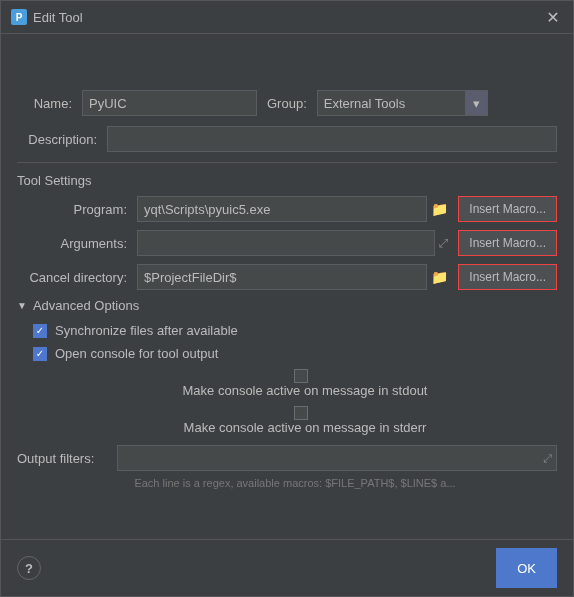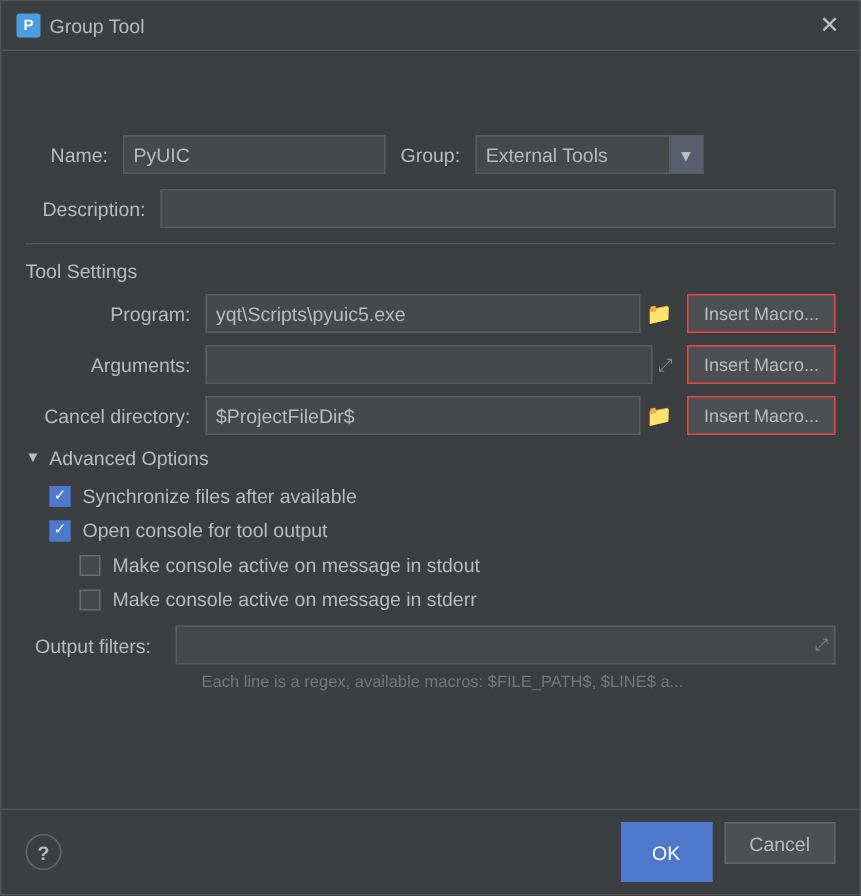--- a/index.html
+++ b/index.html
@@ -96,21 +96,21 @@
     .group-label { color: #bbb; padding: 0 10px; }
     .group-select-wrap { display: flex; align-items: center; gap: 0; }
     .group-select {
       background: #45494a;
       border: 1px solid #5a5d5f;
       color: #bbb;
       padding: 3px 6px;
       font-size: 13px;
       height: 26px;
       outline: none;
-      width: 130px;
+      width: 149px;
       appearance: none;
     }
     .dropdown-arrow {
       background: #5a5d6e;
       border: 1px solid #5a5d5f;
       border-left: none;
       height: 26px;
       width: 22px;
       display: flex;
       align-items: center;
@@ -208,20 +208,21 @@
       font-size: 13px;
     }
     .checkbox-row {
       display: flex;
       align-items: center;
       margin-bottom: 8px;
       padding-left: 16px;
     }
     .checkbox-row.indent {
       padding-left: 36px;
+      flex-direction: column;
     }
     .cb {
       width: 14px;
       height: 14px;
       background: #45494a;
       border: 1px solid #6a6d6f;
       margin-right: 8px;
       flex-shrink: 0;
       display: flex;
       align-items: center;
@@ -249,21 +250,21 @@
       display: flex;
       align-items: center;
       margin-top: 10px;
       margin-bottom: 6px;
     }
     .output-label {
       color: #bbb;
       width: 100px;
       flex-shrink: 0;
       padding-right: 10px;
-      text-align: center;
+      text-align: left;
     }
     .output-input-wrap {
       flex: 1;
       display: flex;
       align-items: center;
       background: #45494a;
       border: 1px solid #5a5d5f;
       height: 26px;
     }
     .output-input {
@@ -342,21 +343,21 @@
 </head>
 <body>
 
 <div class="dialog">
 
   <div class="title-bar">
     <div class="title-bar-left">
       <div class="app-icon">
         <span>P</span>
       </div>
-      <span>Group Tool</span>
+      <span>Edit Tool</span>
     </div>
     <button class="close-btn">✕</button>
   </div>
 
   <div class="content">
 
     <div class="name-row">
       <span class="name-label">Name:</span>
       <input class="name-input" type="text" value="PyUIC" style="">
       <span class="group-label">Group:</span>
@@ -442,16 +443,15 @@
 
       <div class="hint-text">Each line is a regex, available macros: $FILE_PATH$, $LINE$ a...</div>
     </div>
 
   </div>
 
   <div class="footer">
     <button class="help-btn">?</button>
     <div class="footer-right">
       <button class="ok-btn">OK</button>
-      <button class="cancel-btn">Cancel</button>
     </div>
   </div>
 </div>
 
 </body></html>

